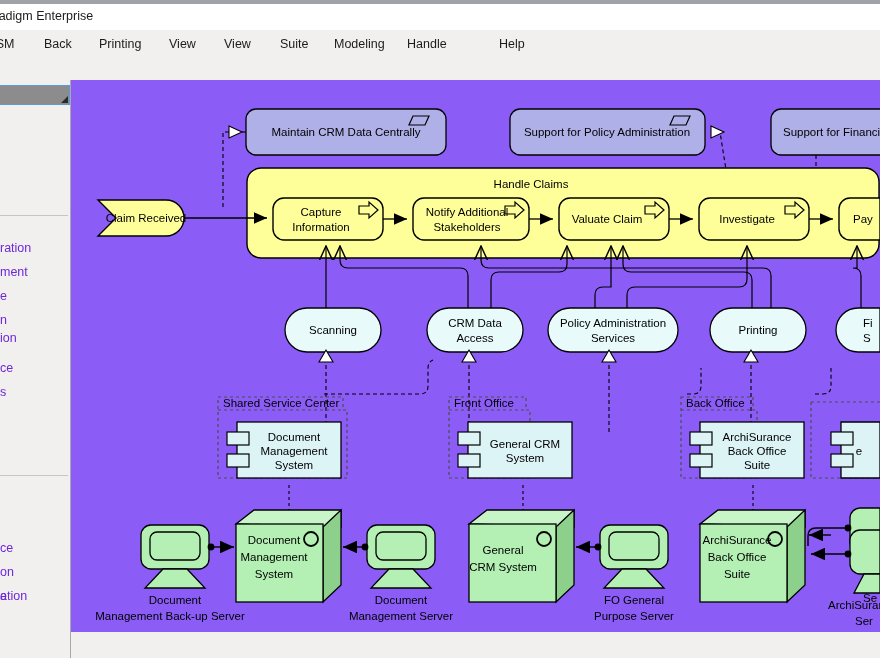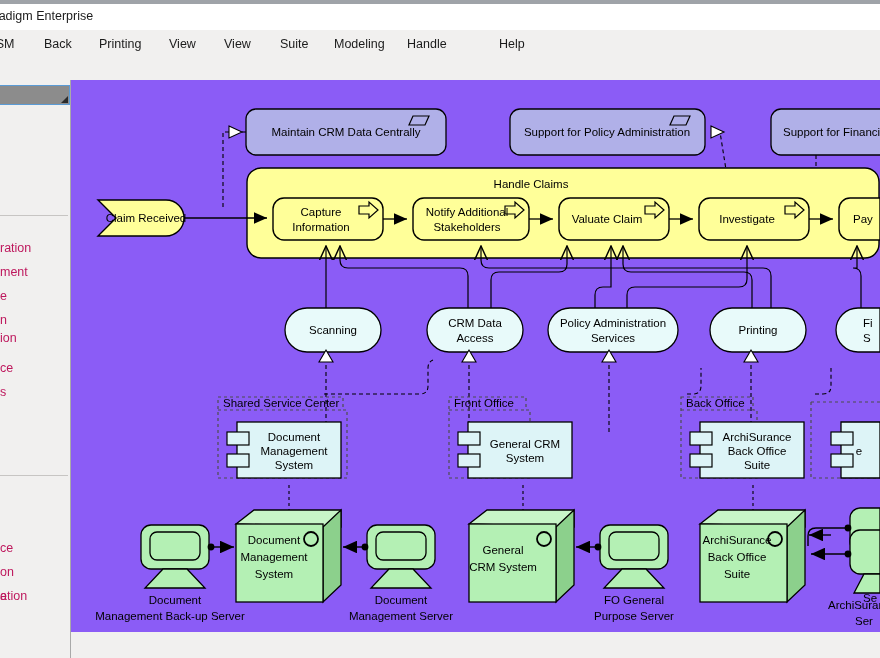--- a/index.html
+++ b/index.html
@@ -21,21 +21,21 @@
   .menubar .mi{position:absolute;top:7px;font-size:12.5px;color:#1b1b1b;white-space:nowrap;cursor:default;}
 
   
   .toolstrip{position:absolute;left:0;top:58px;width:880px;height:22px;background:#f1f0ef;}
 
   
   .leftpanel{position:absolute;left:0;top:80px;width:70px;height:578px;background:#f1f0ef;border-right:1px solid #a9a9a9;overflow:hidden;}
   .palette-header{position:absolute;left:-2px;top:5px;width:72px;height:20px;background:#8c8c8c;border:1px solid #5b9bd5;box-sizing:border-box;}
   .palette-header .corner{position:absolute;right:1px;bottom:1px;width:0;height:0;border-left:7px solid transparent;border-bottom:7px solid #2a2a2a;}
   .pal-div{position:absolute;left:0;width:68px;height:1px;background:#c7c5c3;}
-  .pal-item{position:absolute;left:0;font-size:12.5px;color:#be185d;white-space:nowrap;cursor:default;}
+  .pal-item{position:absolute;left:0;font-size:12.5px;color:#6d28d9;white-space:nowrap;cursor:default;}
 
   
   .canvas{position:absolute;left:71px;top:80px;width:809px;height:552px;background:#8b5cf6;overflow:hidden;}
   .canvas svg{position:absolute;left:0;top:0;}
   .cv-bottom{position:absolute;left:71px;top:632px;width:809px;height:26px;background:#f1f0ef;}
 
   svg text{font-family:"Liberation Sans", sans-serif;fill:#000;}
 </style>
 </head>
 <body>

